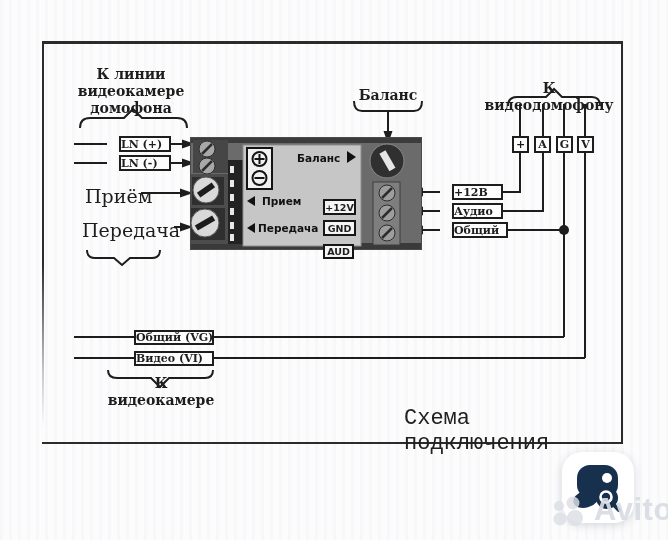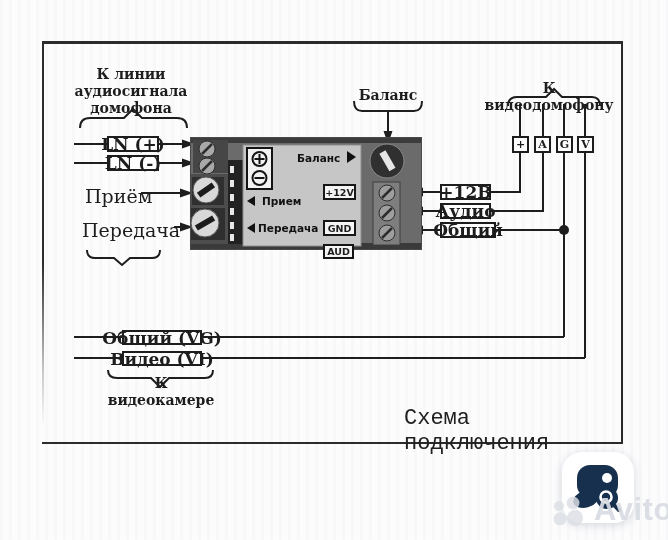--- a/index.html
+++ b/index.html
@@ -18,22 +18,22 @@
     background:linear-gradient(to bottom,#2b2b2b 0%,#2b2b2b 55%,rgba(43,43,43,.25) 82%,rgba(43,43,43,0) 96%);}
   #fb-top{left:42px;top:41px;width:581px;height:3px;}
   #fb-right{left:621px;top:41px;width:2px;height:403px;}
   #fb-bottom{left:42px;top:442px;width:581px;height:2px;}
 
   .heading{font-weight:bold;font-size:14px;line-height:17px;text-align:center;letter-spacing:0;}
   .lbl{font-weight:normal;font-size:19px;white-space:nowrap;}
 
   .wirebox{
     position:absolute;background:#fdfdfd;border:2px solid #1d1d1d;
-    display:flex;align-items:center;justify-content:center;
-    font-weight:bold;font-size:17px;white-space:nowrap;z-index:3;
+    display:flex;align-items:center;
+    font-weight:bold;font-size:11px;white-space:nowrap;z-index:3;margin-left:12px;
   }
   .termbox{
     position:absolute;width:13px;height:13px;background:#fdfdfd;border:2px solid #1d1d1d;
     display:flex;align-items:center;justify-content:center;
     font-weight:bold;font-size:11px;z-index:3;
   }
   svg{display:block;}
   #wires{position:absolute;left:0;top:0;z-index:1;}
 
   
@@ -106,21 +106,21 @@
       <polygon points="193,227 180,222.5 180,231.5"></polygon>
       <polygon points="388,144 383.5,131 392.5,131"></polygon>
       <polygon points="410,192 423,187.5 423,196.5"></polygon>
       <polygon points="410,211 423,206.5 423,215.5"></polygon>
       <polygon points="410,230 423,225.5 423,234.5"></polygon>
       <circle cx="564" cy="230" r="5"></circle>
     </g>
   </svg>
 
   <div class="abs heading" style="left:46px;top:66px;width:170px;">
-    <span>К линии аудиосигнала</span><br>
+    <span>К линии видеокамере</span><br>
     <span>домофона</span>
   </div>
 
   <div class="wirebox" style="left:107px;top:136px;width:48px;height:12px;">
     <span>LN (+)</span>
   </div>
   <div class="wirebox" style="left:107px;top:155px;width:48px;height:12px;">
     <span>LN (-)</span>
   </div>
 
@@ -217,21 +217,21 @@
     </svg>
 
     <div class="mlabel" style="left:106px;top:14px;font-size:10.5px;">
       <span>Баланс</span>
     </div>
     <span class="tri-r abs" style="left:156px;top:13px;"></span>
     <span class="tri-l abs" style="left:56px;top:58px;"></span>
     <div class="mlabel" style="left:71px;top:57px;font-size:10.5px;">Прием</div>
     <span class="tri-l abs" style="left:56px;top:85px;"></span>
     <div class="mlabel" style="left:67px;top:84px;font-size:10.5px;">Передача</div>
-    <div class="minibox" style="left:132px;top:46px;width:29px;height:12px;">
+    <div class="minibox" style="left:132px;top:61px;width:29px;height:12px;">
         <span>+12V</span>
       </div>
     <div class="minibox" style="left:132px;top:64px;width:27px;height:11px;margin-top:42px;">
         <span>AUD</span>
       </div>
     <div class="minibox" style="left:132px;top:82px;width:29px;height:12px;">
         <span>GND</span>
       </div>
   </div>
 

